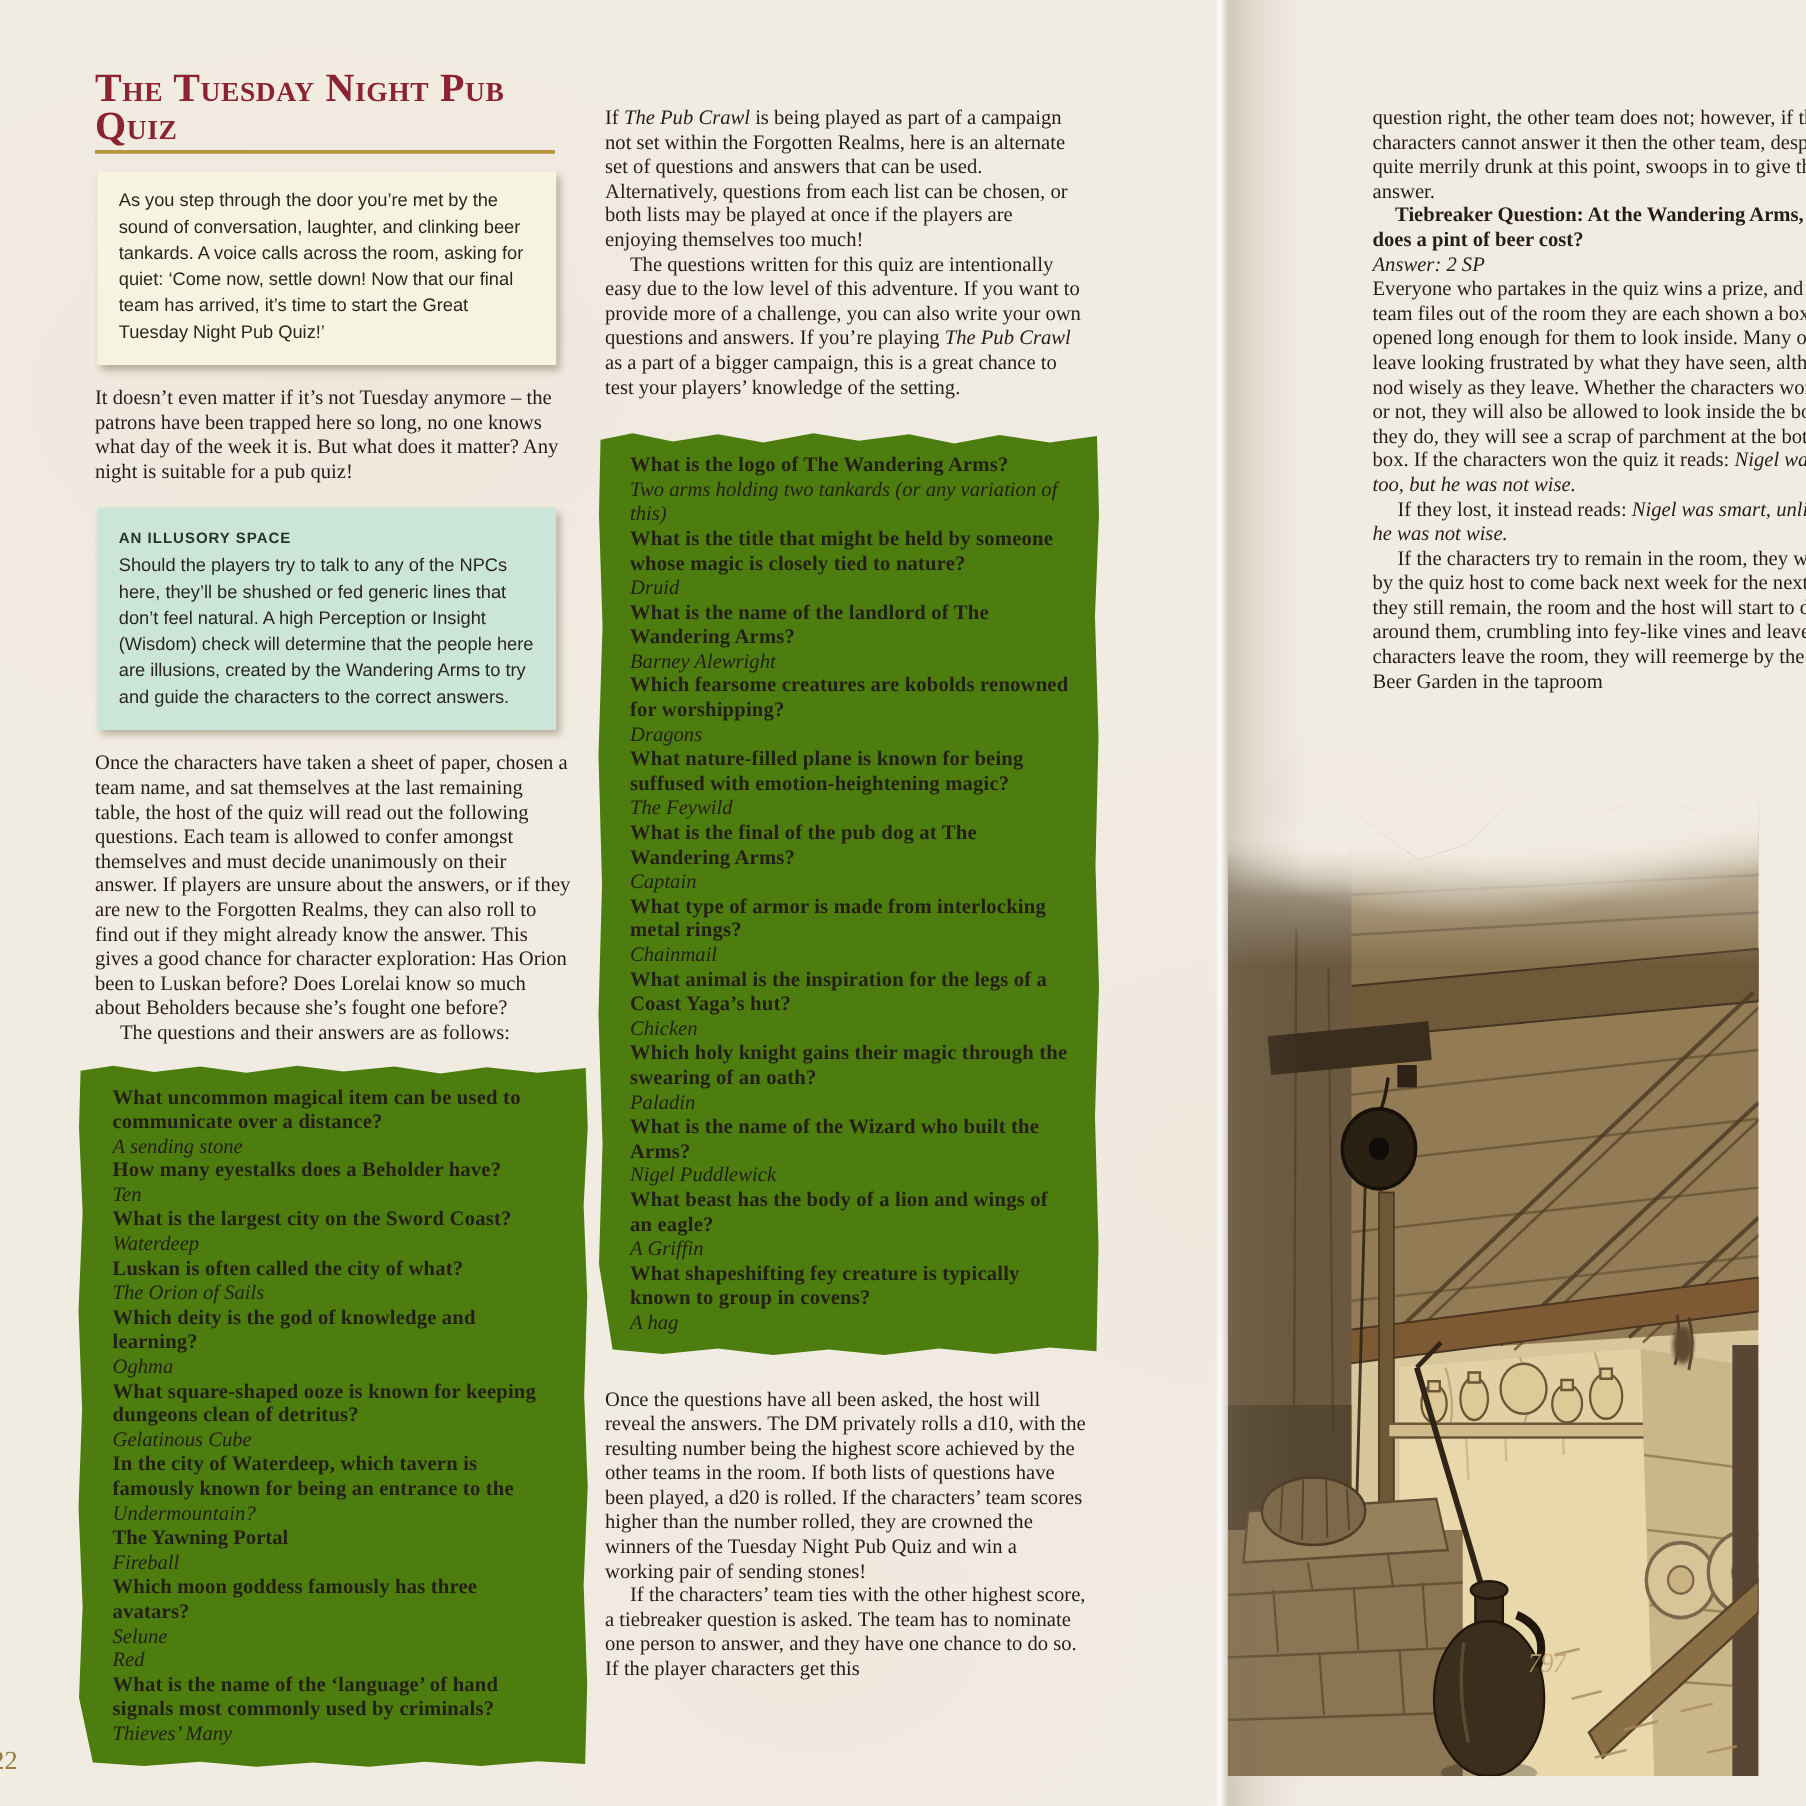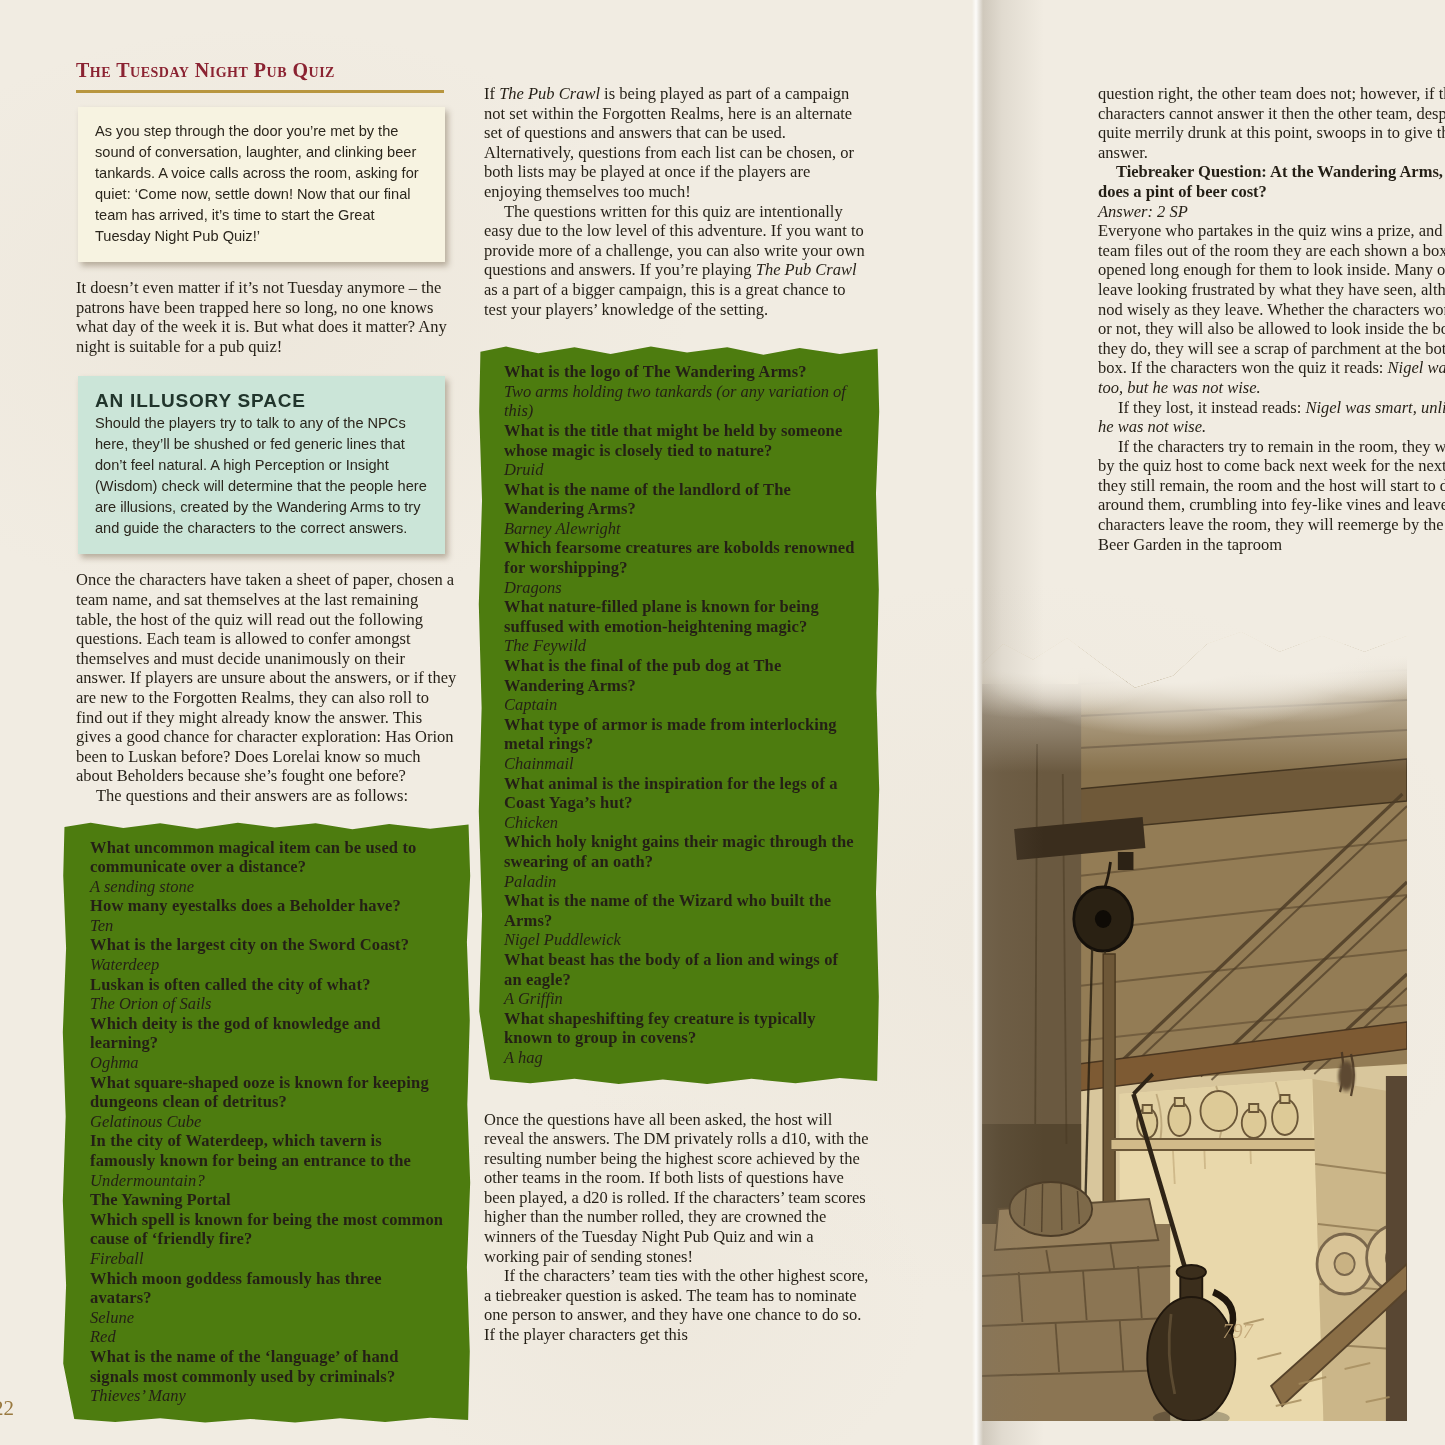--- a/index.html
+++ b/index.html
@@ -16,33 +16,33 @@
   .spine{
     position:absolute; left:972px; top:0; width:72px; height:1445px; z-index:6; pointer-events:none;
     background:linear-gradient(90deg, rgba(0,0,0,0) 0px, rgba(255,255,255,.8) 4px,
       rgba(130,118,100,.30) 11px, rgba(130,118,100,.15) 30px, rgba(130,118,100,0) 72px);
   }
   .col{position:absolute; font-size:16.5px; line-height:19.6px;}
   .col-1{left:76px; top:55px; width:382px;}
   .col-2{left:484px; top:84px; width:386px;}
   .col-3{left:1098px; top:84px; width:424px;}
   h1.title{
-    margin:0 0 14px 0; font-size:20px; line-height:30px; font-weight:bold;
+    margin:0 0 14px 0; font-size:32px; line-height:30px; font-weight:bold;
     font-variant:small-caps; letter-spacing:.5px; color:#8b2332;
     border-bottom:3px solid #b8963f; padding-bottom:5px; width:368px;
   }
   .box{
     font-family:"Liberation Sans", sans-serif; font-size:14.6px; line-height:21px; color:#2b261d;
     padding:14px 16px 15px 17px; width:334px; margin:0 0 16px 2px;
     box-shadow:3px 4px 6px rgba(90,70,45,.38);
   }
   .read-aloud{background:#f7f3e1;}
   .callout{background:#cbe5d8; margin-top:20px;}
   .callout-title{
-    font-weight:bold; letter-spacing:.8px; font-size:19px; text-transform:uppercase;
+    font-weight:bold; letter-spacing:.8px; font-size:12px; text-transform:uppercase;
     color:#21352c; margin-bottom:2px;
   }
   p.para{margin:0;}
   p.gap{margin-top:10px;}
   .indent{text-indent:20px;}
   em{font-style:italic;}
   .quiz-box{
     background:#4d7c0f; box-sizing:border-box;
     filter:drop-shadow(2px 3px 3px rgba(80,60,40,.30));
     clip-path:polygon(0.6% 0.9%, 7% 0.2%, 15% 1.1%, 24% 0.3%, 33% 1.2%, 43% 0.2%, 52% 1%, 62% 0.3%,
@@ -107,21 +107,20 @@
       <div class="quiz-q">What is the largest city on the Sword Coast?</div>
       <div class="quiz-a">Waterdeep</div>
       <div class="quiz-q">Luskan is often called the city of what?</div>
       <div class="quiz-a">The Orion of Sails</div>
       <div class="quiz-q">Which deity is the god of knowledge and learning?</div>
       <div class="quiz-a">Oghma</div>
       <div class="quiz-q">What square-shaped ooze is known for keeping dungeons clean of detritus?</div>
       <div class="quiz-a">Gelatinous Cube</div>
       <div class="quiz-q">In the city of Waterdeep, which tavern is famously known for being an entrance to the<span class="quiz-a-inline"> Undermountain?</span></div>
       <div class="quiz-a qa-bold">The Yawning Portal</div>
-      <div class="quiz-q">Which spell is known for being the most common cause of ‘friendly fire?</div>
       <div class="quiz-a">Fireball</div>
       <div class="quiz-q">Which moon goddess famously has three avatars?</div>
       <div class="quiz-a">Selune</div>
       <div class="quiz-a">Red</div>
       <div class="quiz-q">What is the name of the ‘language’ of hand signals most commonly used by criminals?</div>
       <div class="quiz-a">Thieves’ Many</div>
     </div>
 </div>
 
 <div class="col col-2">

